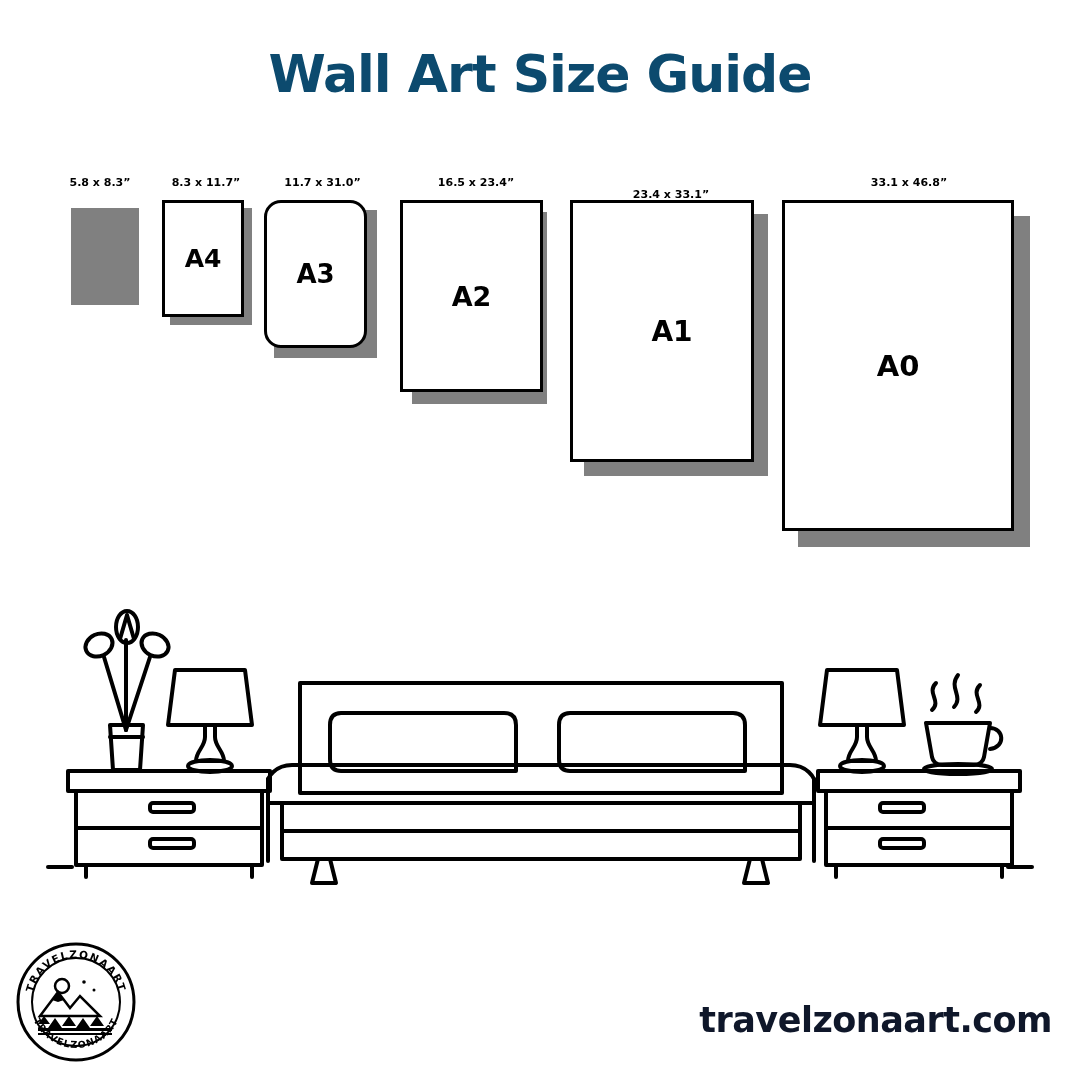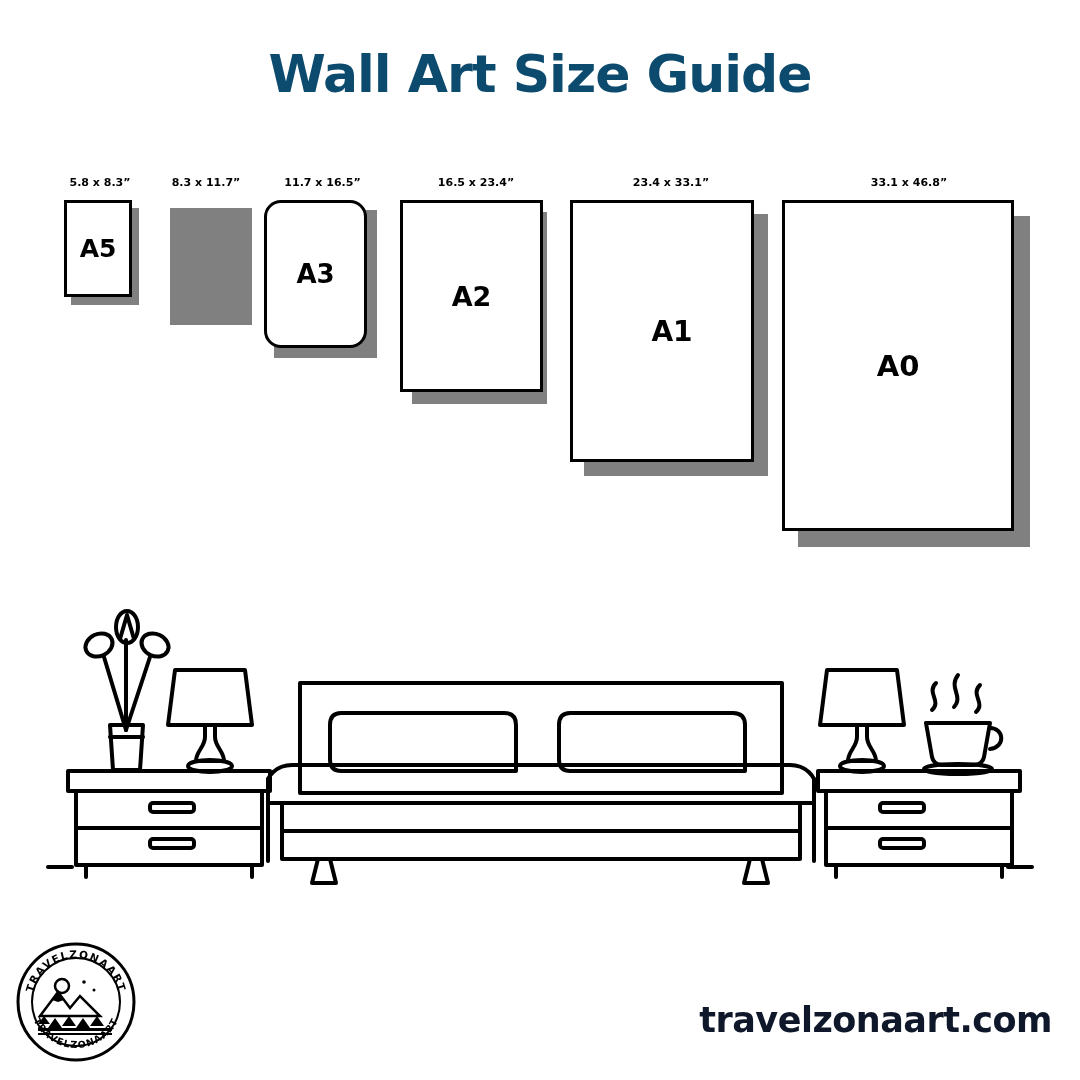--- a/index.html
+++ b/index.html
@@ -103,48 +103,48 @@
 </head>
 <body>
 
 <div id="title">Wall Art Size Guide</div>
 
 <div id="frames">
 
   <div class="frame-group" style="left:60px; top:176px; width:80px; height:140px;">
     <div class="frame-dim" style="top:0px;">5.8 x 8.3”</div>
     <div class="frame-shadow" style="left:11px; top:32px; width:68px; height:97px;"></div>
-    <div class="frame-box" style="left:4px; top:24px; width:68px; height:97px;">
-      <span class="frame-label" style="font-size:25px;">A5</span>
-    </div>
   </div>
 
   <div class="frame-group" style="left:158px; top:176px; width:96px; height:170px;">
     <div class="frame-dim" style="top:0px;">8.3 x 11.7”</div>
     <div class="frame-shadow" style="left:12px; top:32px; width:82px; height:117px;"></div>
+    <div class="frame-box" style="left:4px; top:24px; width:82px; height:117px;">
+      <span class="frame-label" style="font-size:25px;">A4</span>
+    </div>
   </div>
 
   <div class="frame-group" style="left:260px; top:176px; width:125px; height:215px;">
-    <div class="frame-dim" style="top:0px;">11.7 x 16.5”</div>
+    <div class="frame-dim" style="top:0px;">11.7 x 31.0”</div>
     <div class="frame-shadow" style="left:14px; top:34px; width:103px; height:148px;"></div>
     <div class="frame-box" style="left:4px; top:24px; width:103px; height:148px;border-radius:17px;">
       <span class="frame-label" style="font-size:26px;">A3</span>
     </div>
   </div>
 
   <div class="frame-group" style="left:396px; top:176px; width:160px; height:260px;">
     <div class="frame-dim" style="top:0px;">16.5 x 23.4”</div>
     <div class="frame-shadow" style="left:16px; top:36px; width:135px; height:192px;"></div>
     <div class="frame-box" style="left:4px; top:24px; width:143px; height:192px;">
       <span class="frame-label" style="font-size:27px;">A2</span>
     </div>
   </div>
 
   <div class="frame-group" style="left:566px; top:176px; width:210px; height:330px;">
-    <div class="frame-dim" style="top:0px;">23.4 x 33.1”</div>
+    <div class="frame-dim" style="top:12px;">23.4 x 33.1”</div>
     <div class="frame-shadow" style="left:18px; top:38px; width:184px; height:262px;"></div>
     <div class="frame-box" style="left:4px; top:24px; width:184px; height:262px;">
       <span class="frame-label" style="font-size:28px;margin-left:20px;">A1</span>
     </div>
   </div>
 
   <div class="frame-group" style="left:778px; top:176px; width:262px; height:420px;">
     <div class="frame-dim" style="top:0px;">33.1 x 46.8”</div>
     <div class="frame-shadow" style="left:20px; top:40px; width:232px; height:331px;"></div>
     <div class="frame-box" style="left:4px; top:24px; width:232px; height:331px;">

